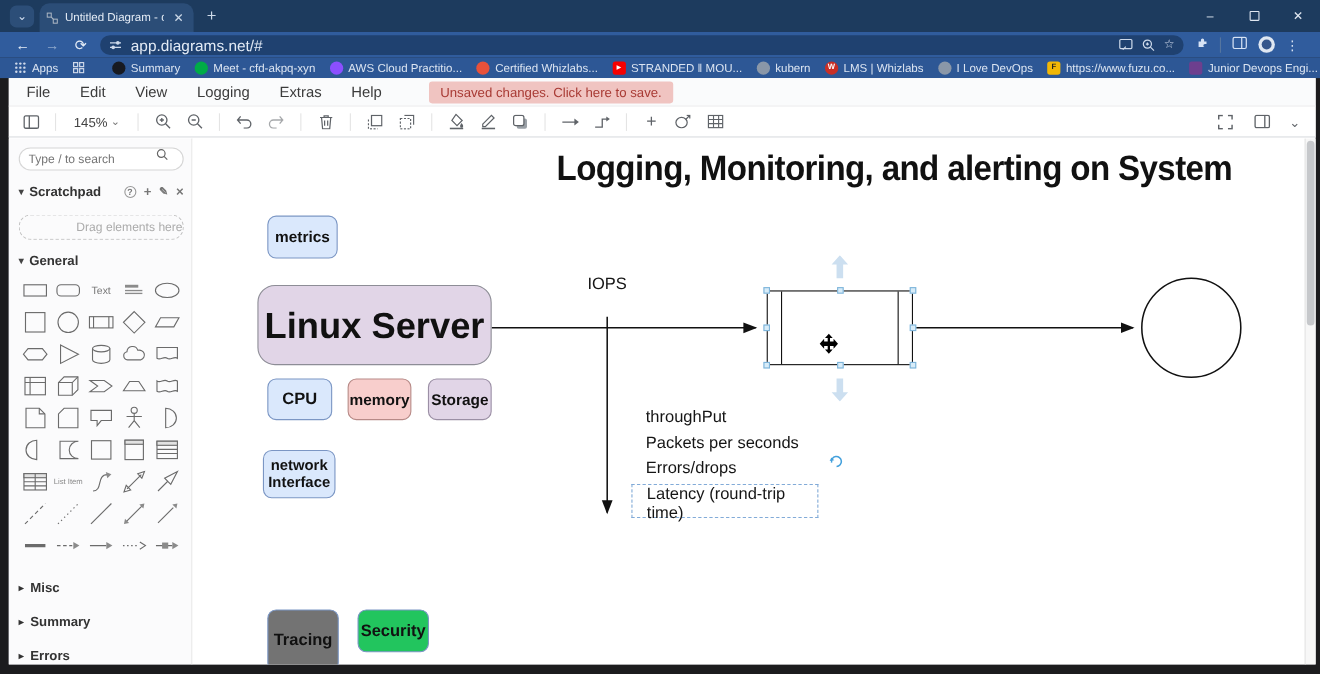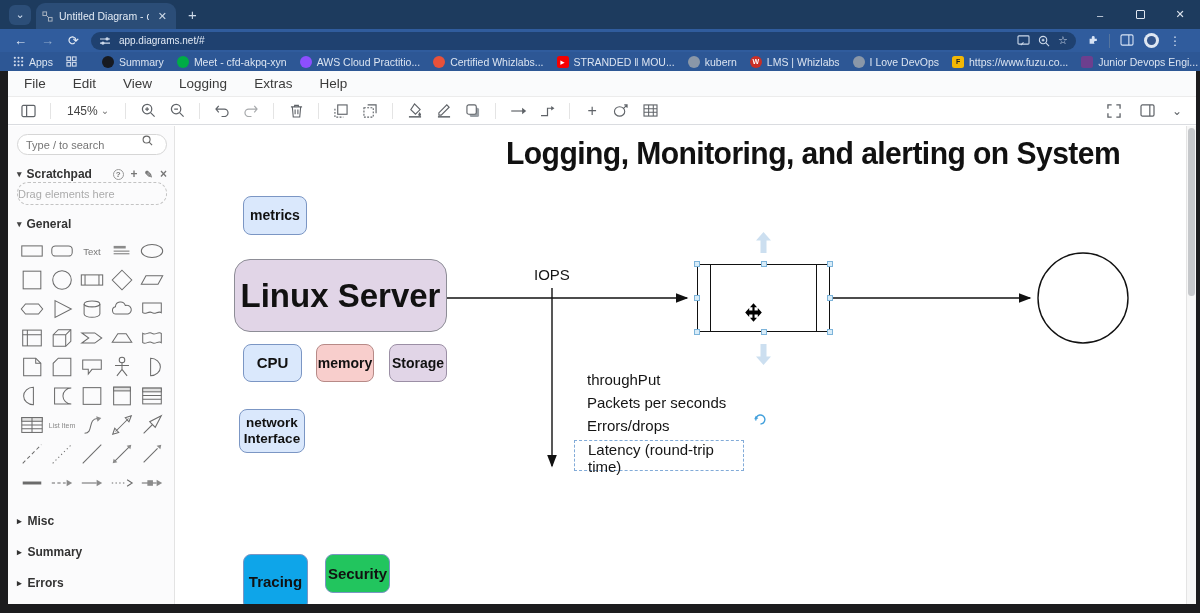--- a/index.html
+++ b/index.html
@@ -15,21 +15,21 @@
   .tab-close { color:#cdd9e8; font-size:11px; padding:0 3px; }
   .newtab { color:#cdd9e8; font-size:15px; margin-left:12px; }
   .wincontrols { position:absolute; right:0; top:0; height:29px; display:flex; align-items:center; gap:0; }
   .winbtn { width:40px; height:29px; display:flex; align-items:center; justify-content:center; color:#dfe6f0; font-size:11px; }
   .winbox { width:9px; height:9px; border:1.4px solid #dfe6f0; border-radius:1px; }
 
   #urlrow { position:absolute; left:0; top:29px; width:1200px; height:23px; background:#305c9d; display:flex; align-items:center; }
   .navic { color:#e6edf7; font-size:13px; margin-left:14px; }
   .navic.dim { color:#8fa9cc; }
   .omnibox { margin-left:12px; width:985px; height:18px; background:#1f4170; border-radius:9px; display:flex; align-items:center; padding:0 8px; gap:8px; }
-  .urltext { color:#e2eaf5; font-size:10px; flex:1; }
+  .urltext { color:#e2eaf5; font-size:14px; flex:1; }
   .omniic { display:flex; align-items:center; }
   .urlrow-right { display:flex; align-items:center; gap:10px; margin-left:10px; color:#d7e2f2; }
   .vr { width:1px; height:14px; background:#55759f; }
   .avatar { width:15px; height:15px; border-radius:50%; background:#dfe7f2; overflow:hidden; position:relative; }
   .avatar::after { content:""; position:absolute; left:3px; top:3px; width:9px; height:9px; border-radius:50%; background:#35568c; }
 
   #bookmarks { position:absolute; left:0; top:52px; width:1200px; height:19px; background:#2d5795; display:flex; align-items:center; font-size:10.5px; color:#dbe4f1; }
   .bm { display:flex; align-items:center; gap:5px; margin-left:13px; white-space:nowrap; }
   .fav { width:12px; height:12px; border-radius:50%; display:flex; align-items:center; justify-content:center; font-size:7px; font-weight:bold; color:#fff; flex:0 0 auto; }
   .fav.sq { border-radius:2.5px; }
@@ -49,21 +49,21 @@
   #main { position:absolute; left:0; top:55px; width:1188px; height:478px; display:flex; }
 
   
   #sidebar { width:167px; height:100%; background:#fbfbfc; border-right:1px solid #e3e3e3; padding:8px 7px 0 9px; overflow:hidden; }
   .search { height:21px; background:#fff; border:1px solid #d6d6d6; border-radius:11px; display:flex; padding:0 8px; gap:4px; }
   .search input { border:none; outline:none; width:112px; font-size:11px; color:#555; background:transparent; font-family:"Liberation Sans",sans-serif; }
   .sechead { display:flex; align-items:center; font-size:12px; font-weight:bold; color:#333; margin-top:12px; gap:5px; }
   .sechead .caret { font-size:9px; color:#444; }
   .spicons { margin-left:auto; display:flex; gap:7px; color:#777; font-size:10px; align-items:center; }
   .qmark { width:11px; height:11px; border:1px solid #999; border-radius:50%; font-size:8px; display:flex; align-items:center; justify-content:center; }
-  .dragzone { margin-top:1px; height:23px; border:1.4px dashed #c3c3c3; border-radius:11px; display:flex; align-items:center; justify-content:flex-start; color:#ababab; font-size:11px; }
+  .dragzone { margin-top:14px; height:23px; border:1.4px dashed #c3c3c3; border-radius:11px; display:flex; align-items:center; justify-content:flex-end; color:#ababab; font-size:11px; }
   .shapegrid { margin-top:6px; display:grid; grid-template-columns:repeat(5,1fr); row-gap:1px; }
   .cell { height:28px; display:flex; align-items:center; justify-content:center; }
   .cell svg { stroke:#6b6b6b; fill:none; stroke-width:1.1; }
   .cell svg .f { fill:#8b8b8b; stroke:none; }
   .cell svg .fl { fill:#e2e2e2; }
   .tinytext { font-size:9.5px; color:#777; }
   .microtext { font-size:7px; color:#888; }
   .collapsed { font-weight:bold; font-size:12px; color:#333; margin-top:17px; display:flex; gap:6px; align-items:center; }
 
   
@@ -222,20 +222,21 @@
 </div>
 
 <div id="drawio">
   <div id="menubar">
     <span>File</span>
     <span>Edit</span>
     <span>View</span>
     <span>Logging</span>
     <span>Extras</span>
     <span>Help</span>
+    <span class="unsaved">Unsaved changes. Click here to save.</span>
   </div>
 
   <div id="toolbar">
     <span class="tbbtn">
         <svg width="15" height="14" viewBox="0 0 16 15">
           <rect x="1" y="1.5" width="14" height="12" rx="1.5" stroke="#5f6368" fill="none" stroke-width="1.3"></rect>
           <path d="M6 1.5v12" stroke="#5f6368" stroke-width="1.3"></path>
         </svg>
       </span>
     <span class="tbsep"></span>
@@ -675,28 +676,28 @@
         </div>
       <div class="node" style="left: 141px; top: 218px; width: 58px; height: 38px; background: rgb(248, 206, 204); border-color: rgb(183, 138, 135);">
           <span>memory</span>
         </div>
       <div class="node" style="left: 214px; top: 218px; width: 58px; height: 38px; background: rgb(225, 213, 231); border-color: rgb(155, 143, 165);">
           <span>Storage</span>
         </div>
       <div class="node" style="left: 64px; top: 283px; width: 66px; height: 44px; font-size: 13.5px; padding: 2px; background: rgb(218, 232, 252); border-color: rgb(123, 150, 196);">
           <span>network Interface</span>
         </div>
-      <div class="node" style="left: 68px; top: 428px; width: 65px; height: 56px; font-size: 15px; background: #0ea5e9; border-color: rgb(123, 150, 196);">
+      <div class="node" style="left: 68px; top: 428px; width: 65px; height: 56px; font-size: 15px; background: #737373; border-color: rgb(123, 150, 196);">
           <span>Tracing</span>
         </div>
       <div class="node" style="left: 150px; top: 428px; width: 65px; height: 39px; font-size: 15px; background: #22c55e; border-color: rgb(123, 150, 196);">
           <span>Security</span>
         </div>
 
-      <div class="lbl" style="left:359px;top:140px">IOPS</div>
+      <div class="lbl" style="left:359px;top:124px">IOPS</div>
       <div class="lbl" style="left:412px;top:245px">throughPut</div>
       <div class="lbl" style="left:412px;top:268px">Packets per seconds</div>
       <div class="lbl" style="left:412px;top:291px">Errors/drops</div>
       <div class="latbox" style="left:399px;top:314px;width:170px;height:31px">
           <span>Latency (round-trip time)</span>
         </div>
 
       <div class="procbox">
         <div class="pbar" style="left:12px"></div>
         <div class="pbar" style="right:12px"></div>

